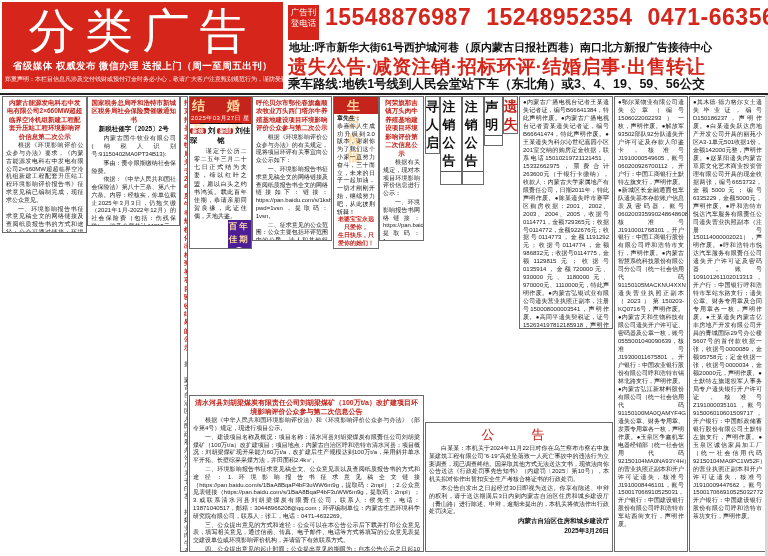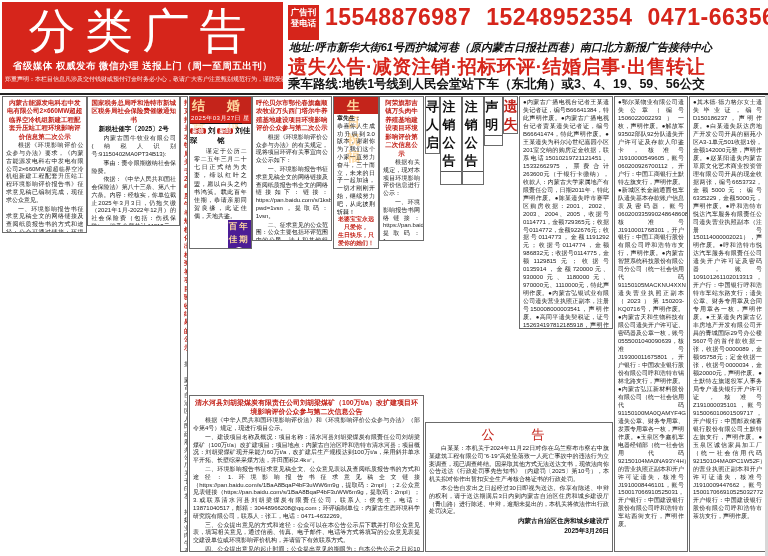--- a/index.html
+++ b/index.html
@@ -5,23 +5,23 @@
   html,body{margin:0;padding:0;background:#e9e9e9;}
   .page{position:relative;width:768px;height:556px;background:#fff;overflow:hidden;
         font-family:"Liberation Sans",sans-serif;color:#111;}
   
   .masthead{position:absolute;top:0;left:0;right:0;height:92px;background:#fff;}
   .brandbox{position:absolute;left:2px;top:2px;width:281px;height:87px;background:#d6251b;color:#fff;}
   .brand-title{font-size:47px;font-weight:400;text-align:center;letter-spacing:10px;line-height:52px;padding-top:3px;}
   .brand-sub{font-size:9.5px;font-weight:700;text-align:center;letter-spacing:.5px;margin-top:3px;}
   .brand-note{font-size:6px;text-align:center;margin-top:2px;padding:0 3px;opacity:.95;white-space:nowrap;overflow:hidden;}
   .phone-label{position:absolute;left:288px;top:5px;width:31px;height:35px;background:#d6251b;color:#fff;
-               font-size:8.5px;font-weight:700;line-height:11px;text-align:center;padding-top:2px;box-sizing:border-box;}
+               font-size:8.5px;font-weight:400;line-height:11px;text-align:center;padding-top:2px;box-sizing:border-box;}
   .phones{position:absolute;left:325px;top:4px;display:flex;gap:15px;color:#d6251b;font-weight:800;font-size:23px;letter-spacing:.5px;white-space:nowrap;}
-  .address{position:absolute;left:289px;top:40px;width:478px;font-size:11px;font-weight:700;white-space:nowrap;overflow:hidden;font-style:italic;}
+  .address{position:absolute;left:289px;top:40px;width:478px;font-size:11px;font-weight:700;white-space:nowrap;overflow:hidden;}
   .services{position:absolute;left:288px;top:54px;width:479px;font-size:19px;font-weight:800;color:#d6251b;letter-spacing:.5px;white-space:nowrap;}
   .busline{position:absolute;left:288px;top:76px;width:479px;font-size:12.5px;font-weight:700;white-space:nowrap;}
   
   .main{position:absolute;top:93px;left:0;right:0;bottom:0;border-top:2px solid #222;}
   .col{position:absolute;top:1px;bottom:3px;display:flex;}
   #c1{left:2px;width:186px;}
   #c2{left:189px;width:143px;}
   #c3{left:333px;width:91px;}
   #c4{left:425px;width:93px;}
   #c5{left:519px;width:94px;}

